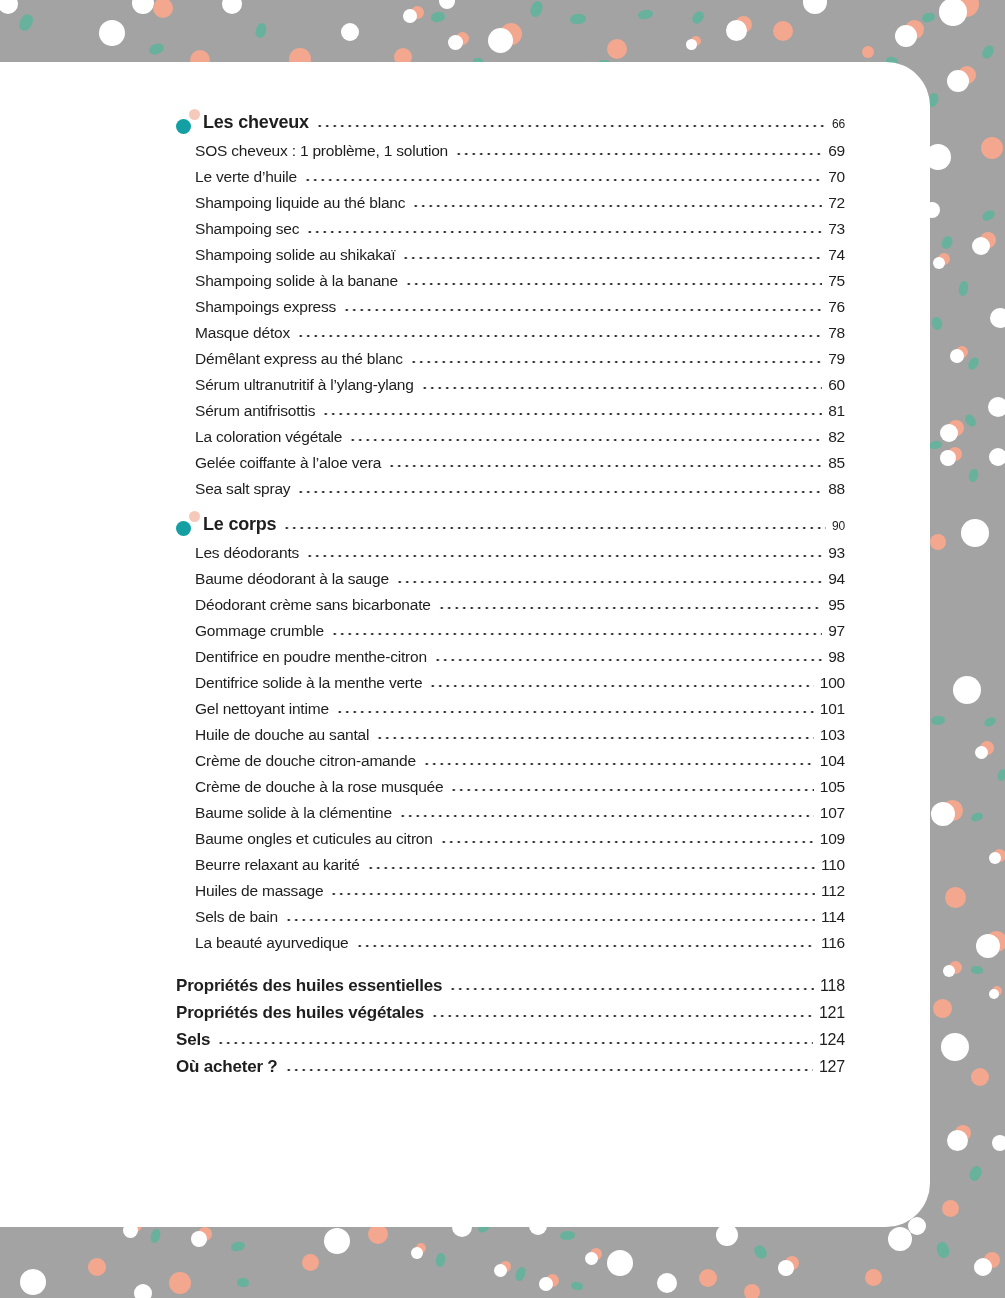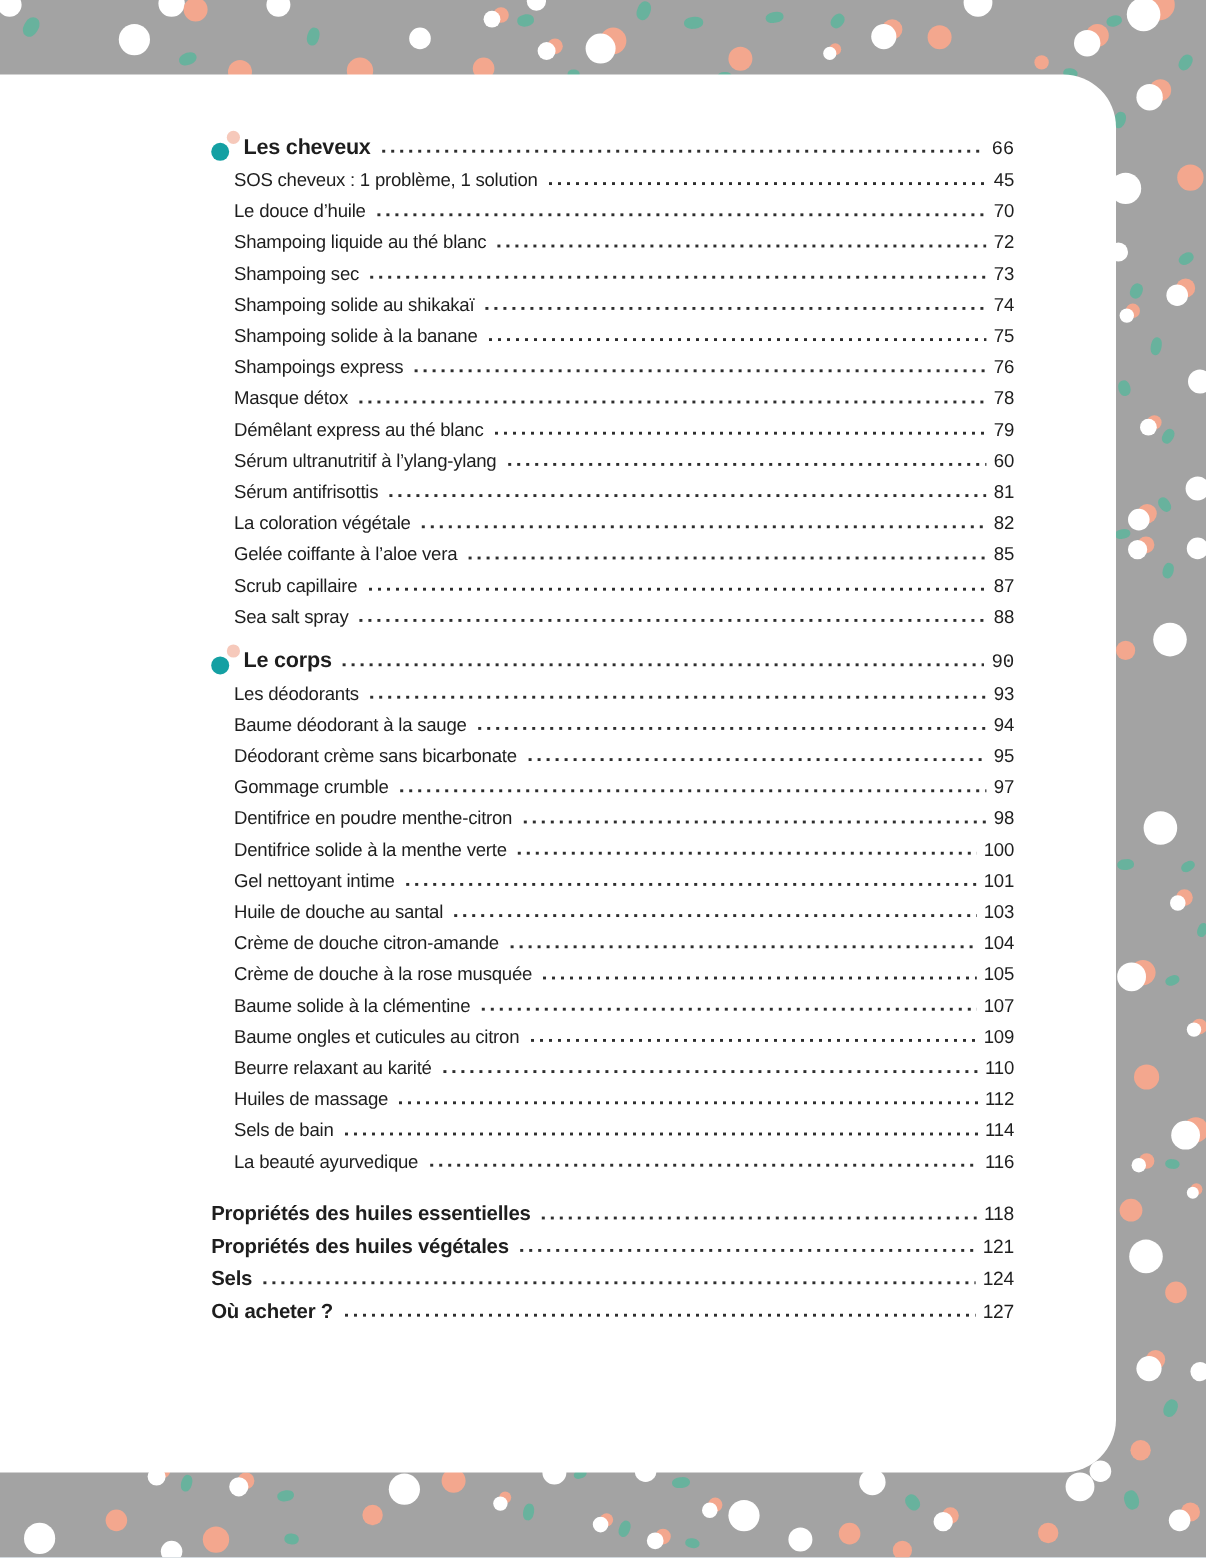--- a/index.html
+++ b/index.html
@@ -16,21 +16,21 @@
     left:-60px;top:62px;width:990px;height:1165px;
     background:#ffffff;border-radius:44px;
   }
   #content{
     position:absolute;left:236px;right:85px;top:50px;
     color:#1e1e1e;letter-spacing:-0.2px;
   }
   .row{display:flex;align-items:baseline;}
   .header-row{height:30px;font-size:18px;font-weight:bold;margin-top:8px;}
   .header-row:first-child{margin-top:0;}
-  .header-row .num{font-size:16px;font-weight:normal;font-family:Liberation Mono, monospace;}
+  .header-row .num{font-size:12px;font-weight:normal;}
   .bullet-wrap{position:relative;flex:0 0 27px;height:1px;align-self:center;}
   .bullet-main{position:absolute;left:0;top:-8px;width:15px;height:15px;border-radius:50%;}
   .bullet-peach{position:absolute;left:13px;top:-18px;width:11px;height:11px;border-radius:50%;}
   .items{margin-left:19px;}
   .items .row{height:26px;font-size:15.5px;}
   #footer{margin-top:16px;}
   #footer .row{height:27px;font-size:17px;font-weight:bold;}
   #footer .num{font-size:16px;font-weight:normal;}
   .leader{
     flex:1 1 auto;height:4px;margin:0 6px 0 7px;align-self:baseline;
@@ -195,24 +195,24 @@
               <span class="bullet-peach" style="background: rgb(246, 201, 187);"></span>
             </span>
             <span class="label">Les cheveux</span>
             <span class="leader"></span>
             <span class="num">66</span>
           </div>
           <div class="items">
             <div class="row">
               <span class="label">SOS cheveux : 1 problème, 1 solution</span>
               <span class="leader"></span>
-              <span class="num">45</span>
-            </div>
-            <div class="row">
-              <span class="label">Le douce d’huile</span>
+              <span class="num">69</span>
+            </div>
+            <div class="row">
+              <span class="label">Le verte d’huile</span>
               <span class="leader"></span>
               <span class="num">70</span>
             </div>
             <div class="row">
               <span class="label">Shampoing liquide au thé blanc</span>
               <span class="leader"></span>
               <span class="num">72</span>
             </div>
             <div class="row">
               <span class="label">Shampoing sec</span>
@@ -256,25 +256,20 @@
             </div>
             <div class="row">
               <span class="label">La coloration végétale</span>
               <span class="leader"></span>
               <span class="num">82</span>
             </div>
             <div class="row">
               <span class="label">Gelée coiffante à l’aloe vera</span>
               <span class="leader"></span>
               <span class="num">85</span>
-            </div>
-            <div class="row">
-              <span class="label">Scrub capillaire</span>
-              <span class="leader"></span>
-              <span class="num">87</span>
             </div>
             <div class="row">
               <span class="label">Sea salt spray</span>
               <span class="leader"></span>
               <span class="num">88</span>
             </div>
           </div>
           <div class="row header-row">
             <span class="bullet-wrap">
               <span class="bullet-main" style="background: rgb(20, 160, 163);"></span>

